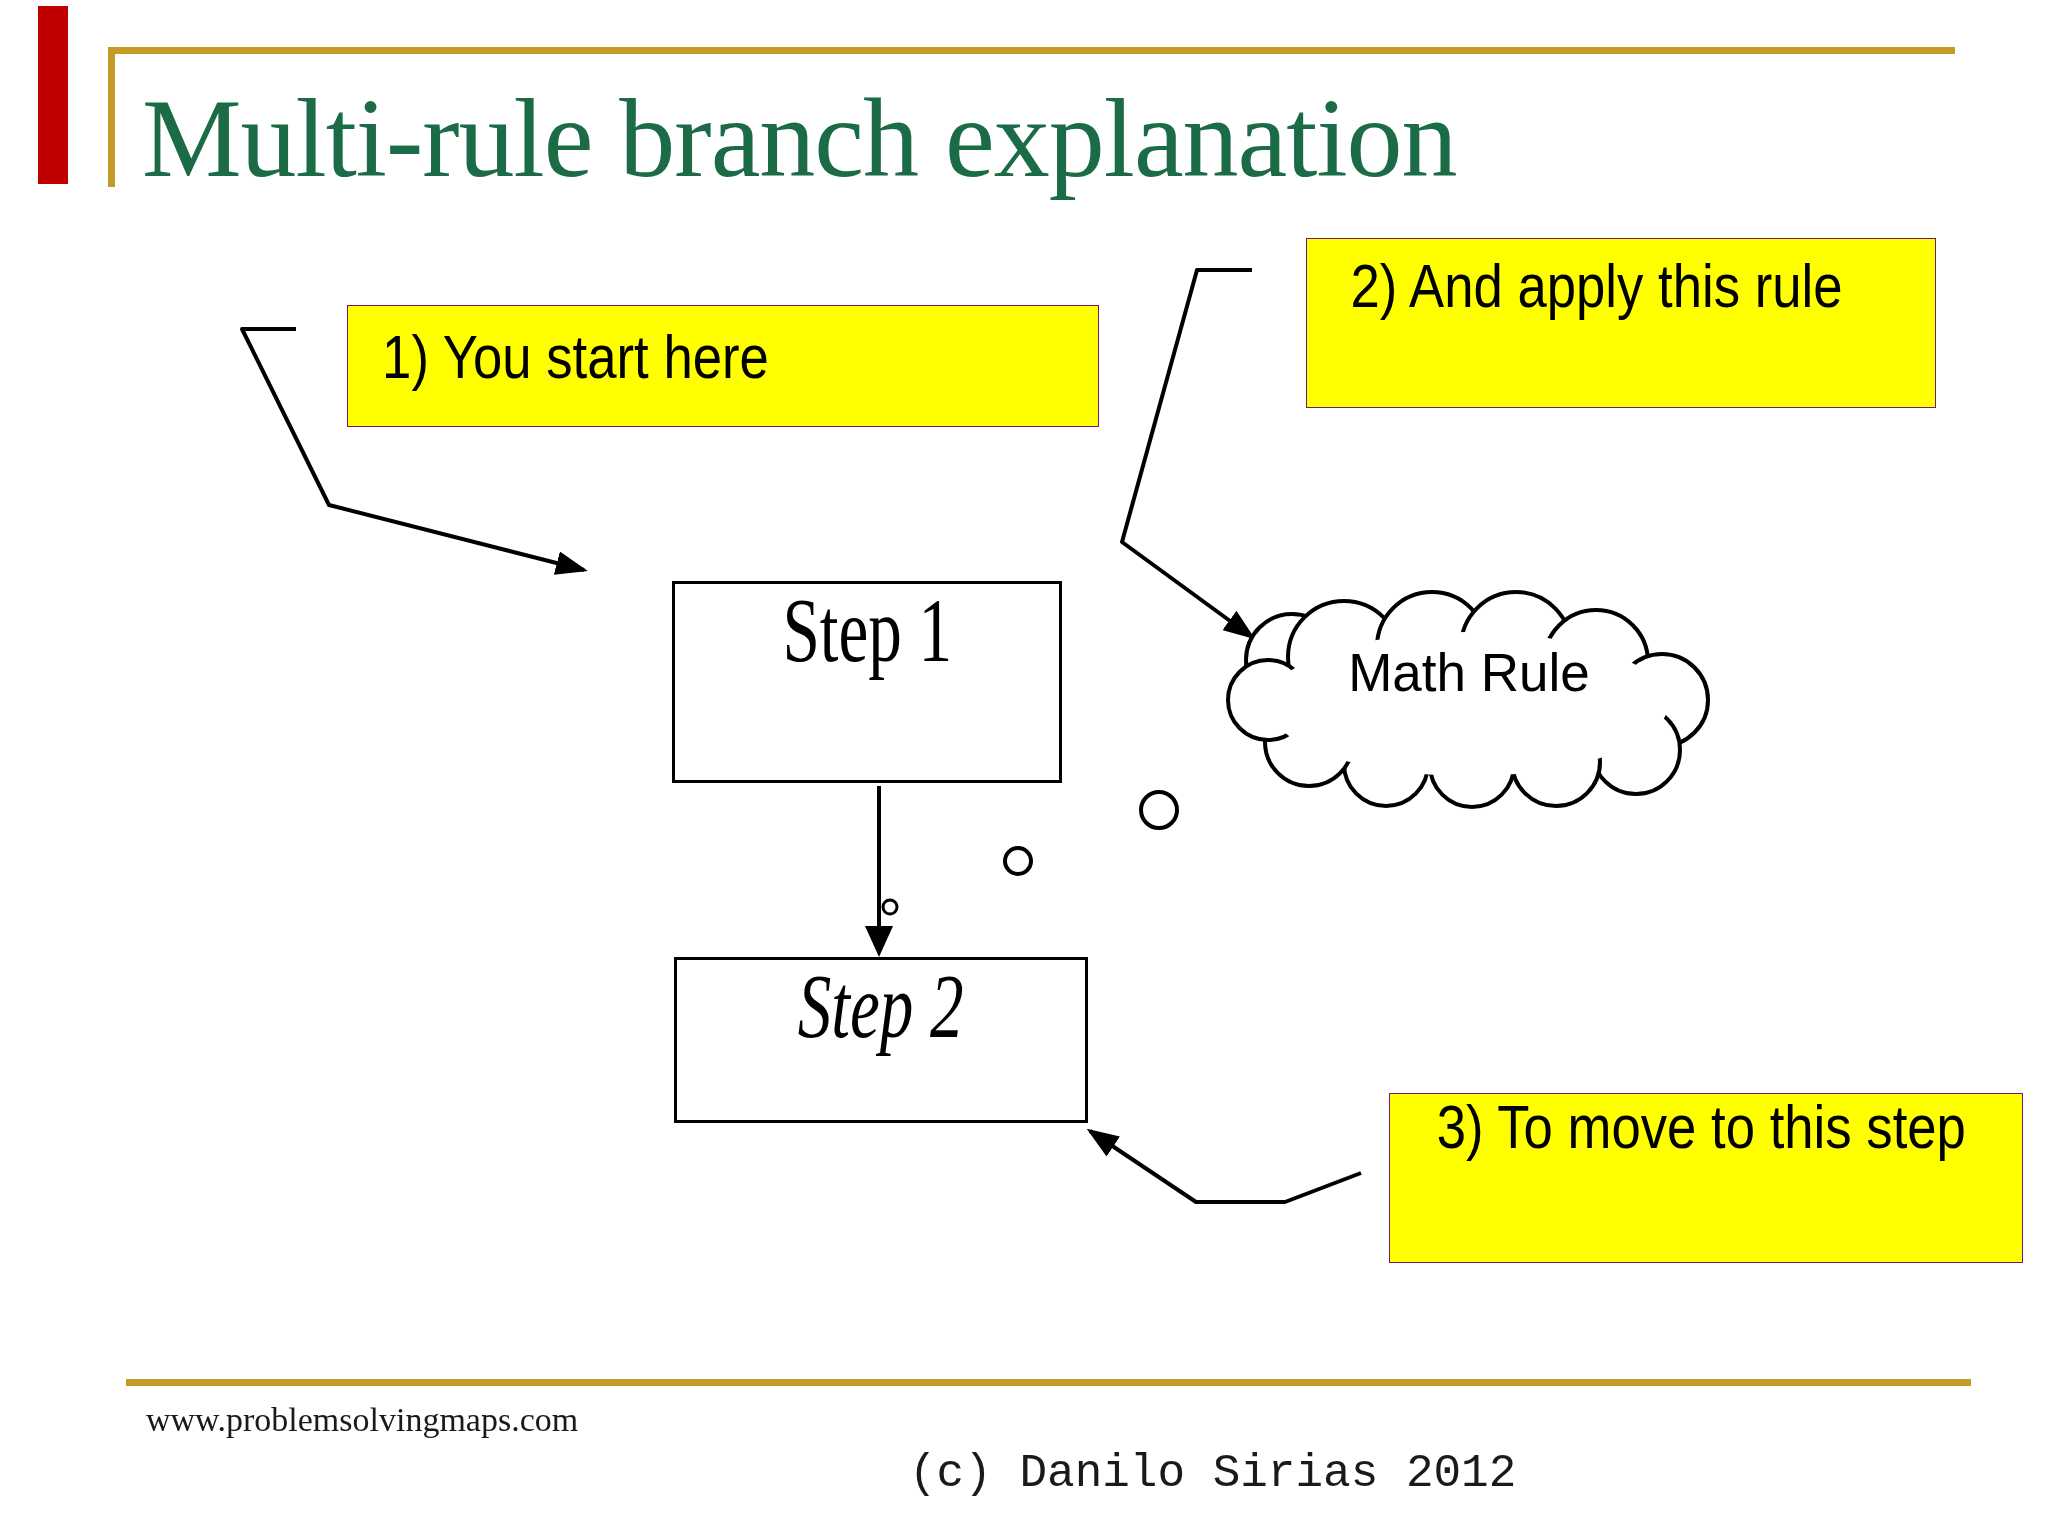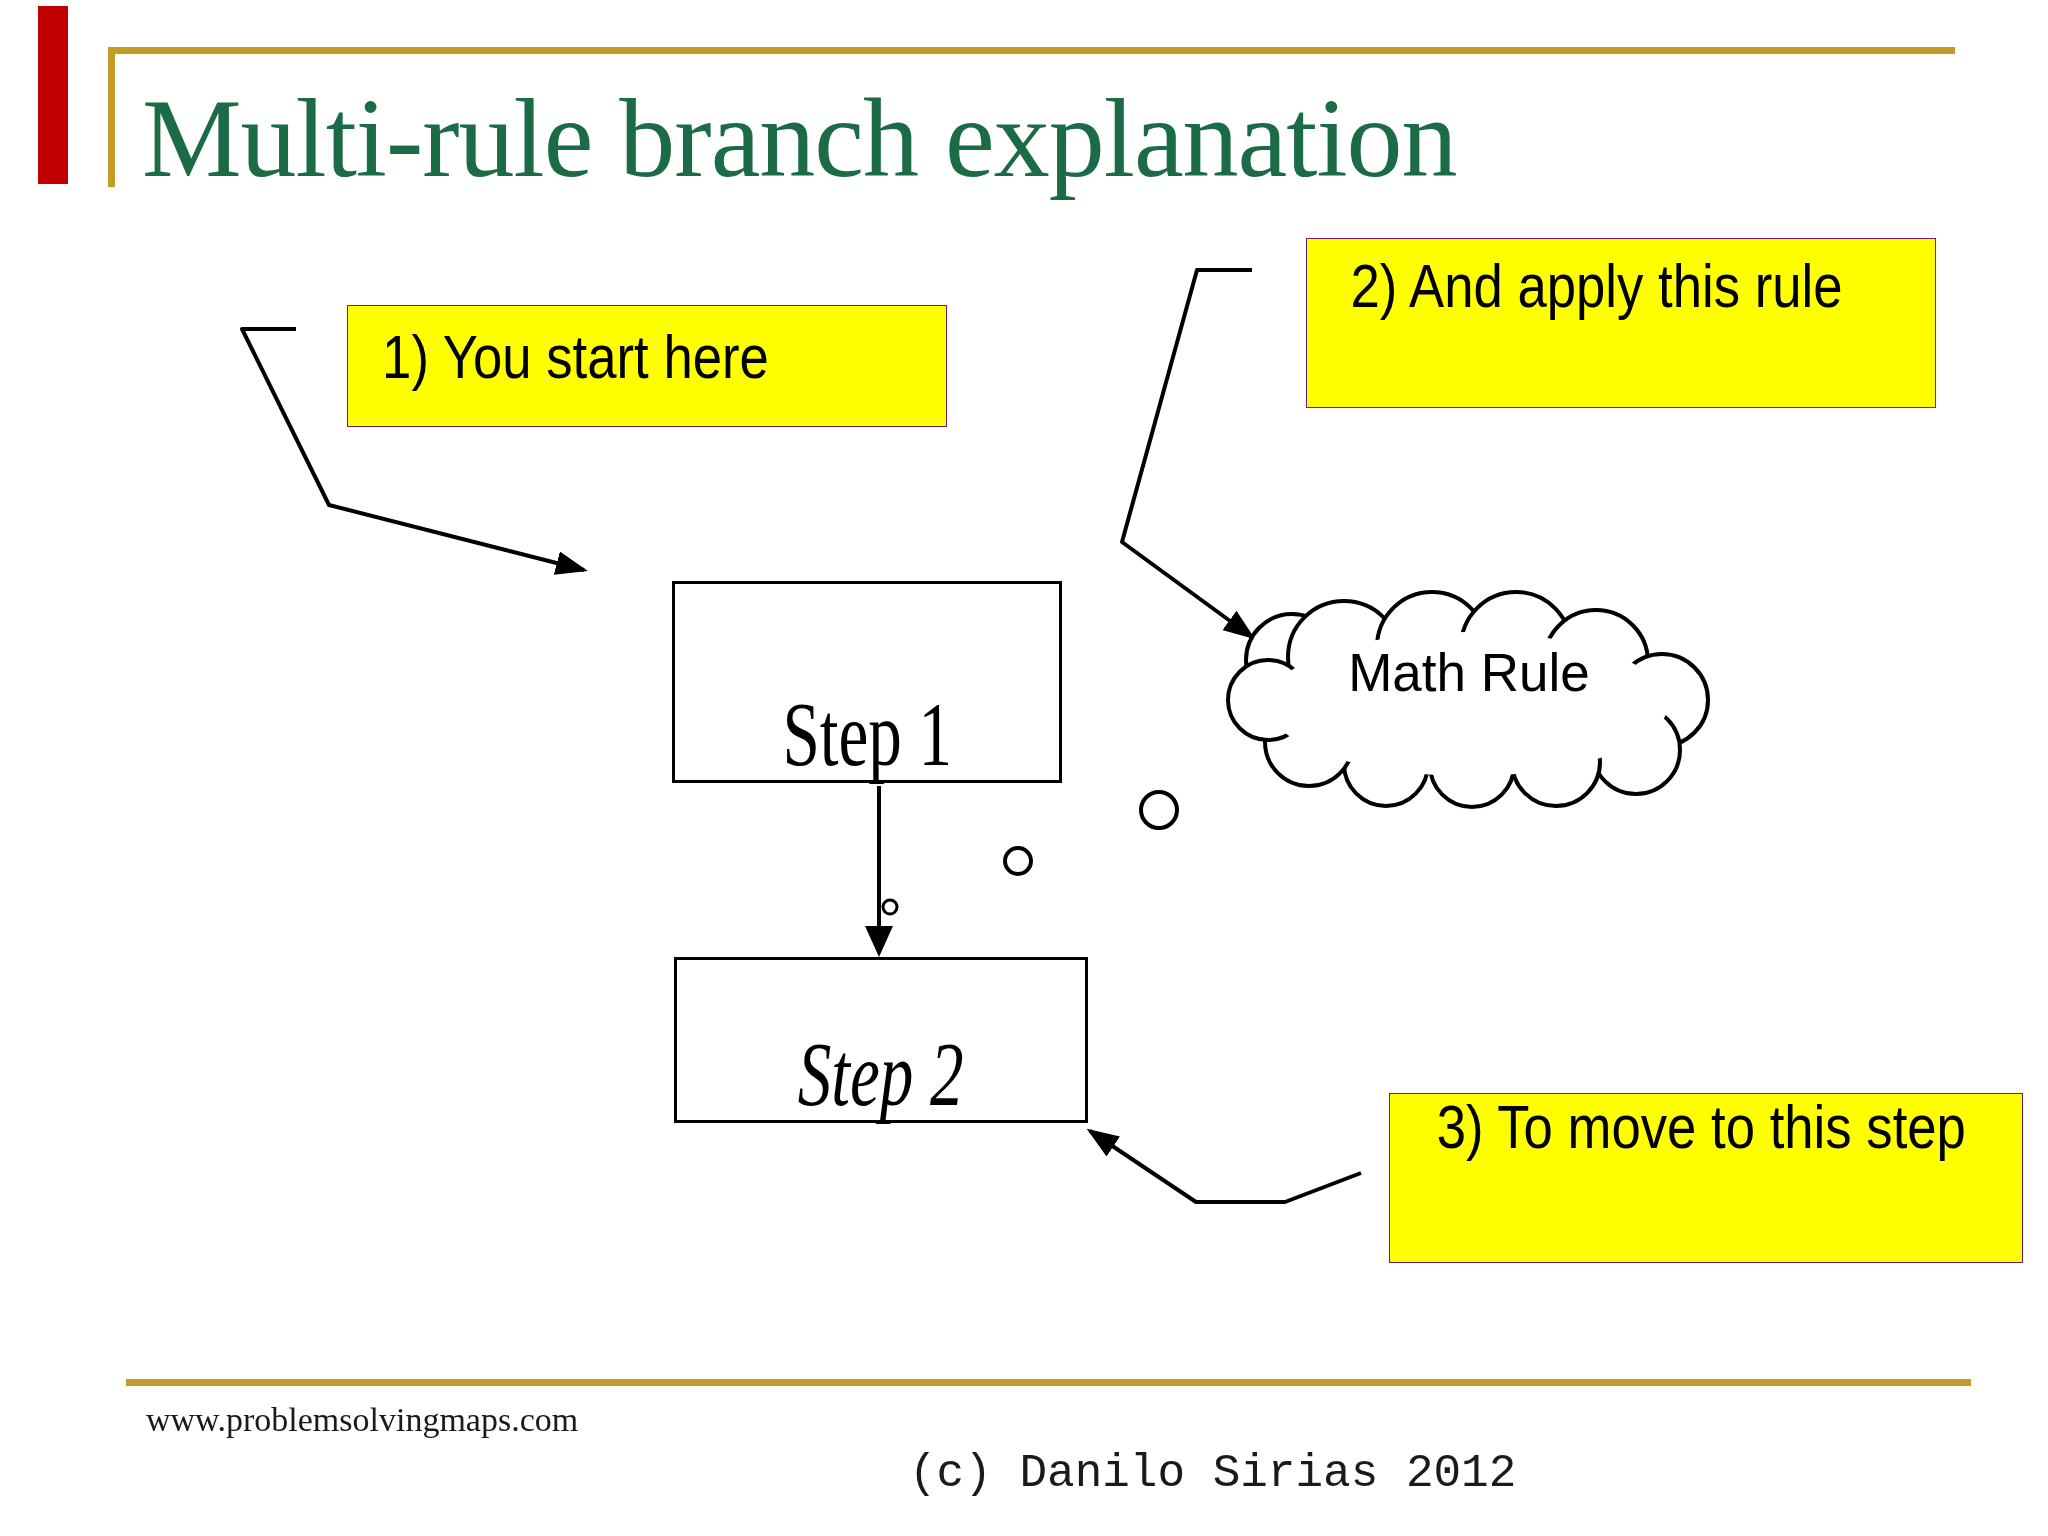--- a/index.html
+++ b/index.html
@@ -43,28 +43,28 @@
     position:absolute;z-index:2;
     background:#FFFF00;border:1px solid #701a75;
     box-sizing:border-box;
     color:#000000;text-align:left;
   }
   .callout .ctext{
     display:inline-block;
     font-size:62px;line-height:1.05;white-space:nowrap;
     transform:scaleX(0.85);transform-origin:50% 0;
   }
-  .callout1{left:323px;top:305px;width:600px;height:122px;padding-top:18px;}
+  .callout1{left:323px;top:305px;width:752px;height:122px;padding-top:18px;}
   .callout2{left:1282px;top:238px;width:630px;height:170px;padding-top:14px;}
   .callout3{left:1365px;top:1093px;width:634px;height:170px;}
   .step{
     position:absolute;z-index:2;
     background:#ffffff;border:3px solid #000000;
     box-sizing:border-box;
-    display:flex;align-items:flex-end;justify-content:center;
+    display:flex;align-items:flex-start;justify-content:center;
   }
   .step .stext{
     font-family:"Liberation Serif","DejaVu Serif",serif;
     font-size:92px;line-height:1;color:#000000;white-space:nowrap;
     transform:scaleX(0.73);transform-origin:50% 50%;
   }
   .step1{left:648px;top:581px;width:390px;height:202px;}
   .step2{left:650px;top:957px;width:414px;height:166px;font-style:italic;}
   .cloud-label{
     position:absolute;z-index:2;

